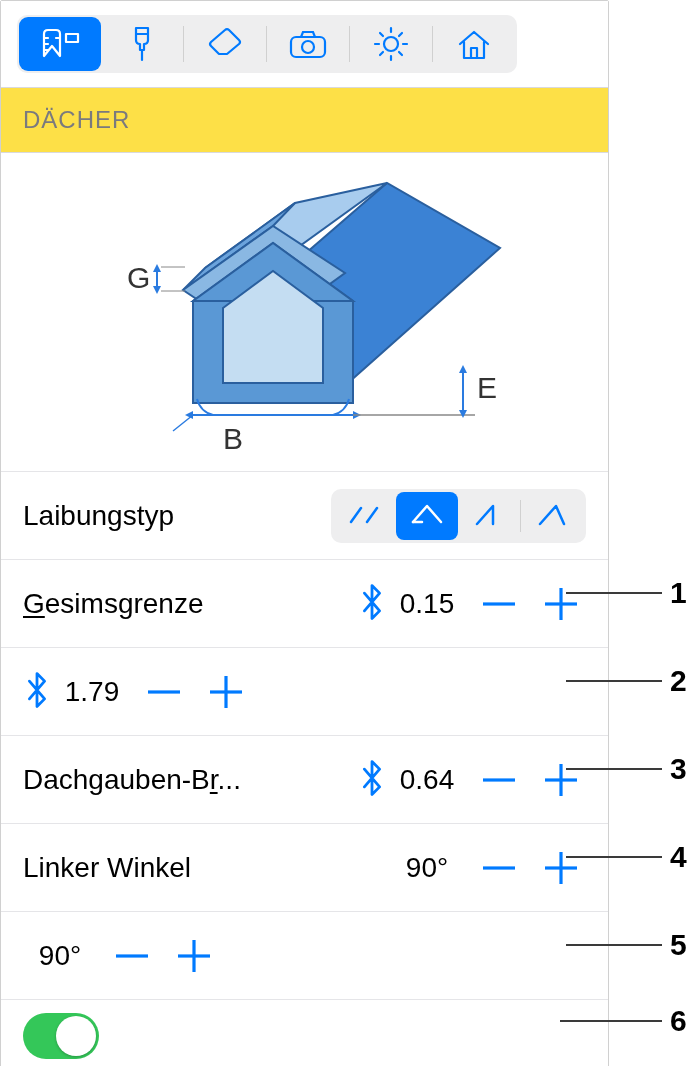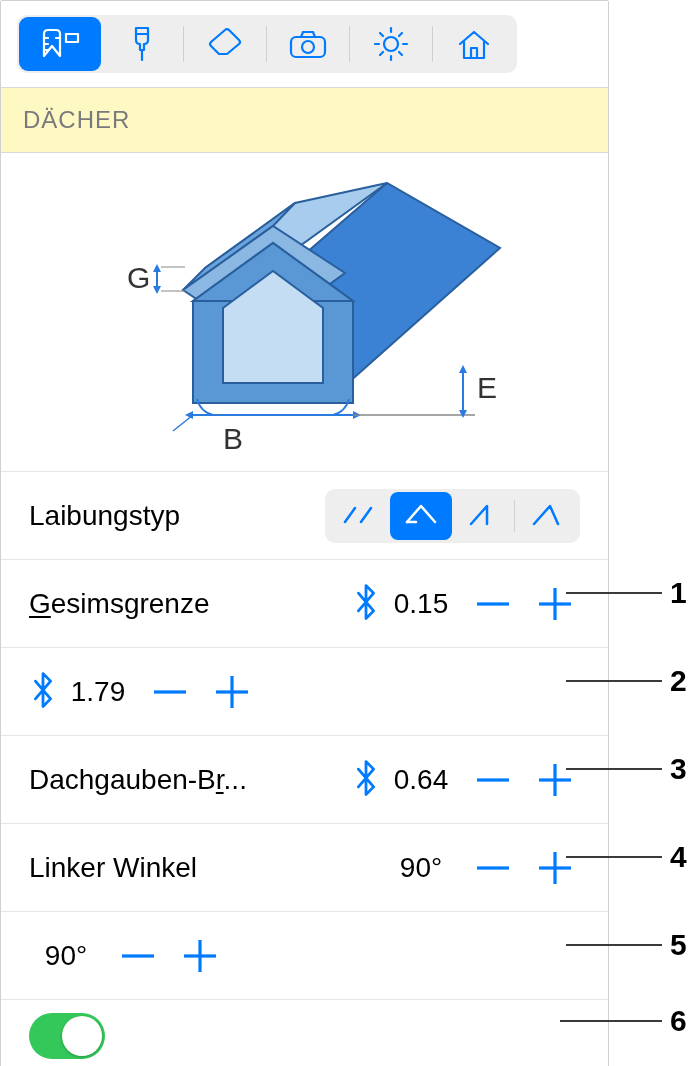--- a/index.html
+++ b/index.html
@@ -54,38 +54,38 @@
     }
     .tool-btn.active svg {
       stroke: #fff;
     }
     .tool-divider {
       width: 1px;
       height: 36px;
       background: #d0d0d0;
     }
     .section-header {
-      background: #fef9c3;
+      background: #fde047;
       padding: 18px 22px 18px 22px;
       color: #7a7a7e;
       font-size: 24px;
       letter-spacing: 1px;
       border-top: 1px solid #d9d9dd;
       border-bottom: 1px solid #d9d9dd;
     }
     .diagram-area {
       padding: 20px 0 8px;
       display: flex;
       justify-content: center;
       border-bottom: 1px solid #e5e5e8;
     }
     .row {
       display: flex;
       align-items: center;
-      padding: 0 28px;
+      padding: 0 22px;
       height: 88px;
       border-bottom: 1px solid #e5e5e8;
     }
     .row-label {
       font-size: 28px;
       color: #000;
       flex: 1;
       white-space: nowrap;
       overflow: hidden;
       text-overflow: ellipsis;

